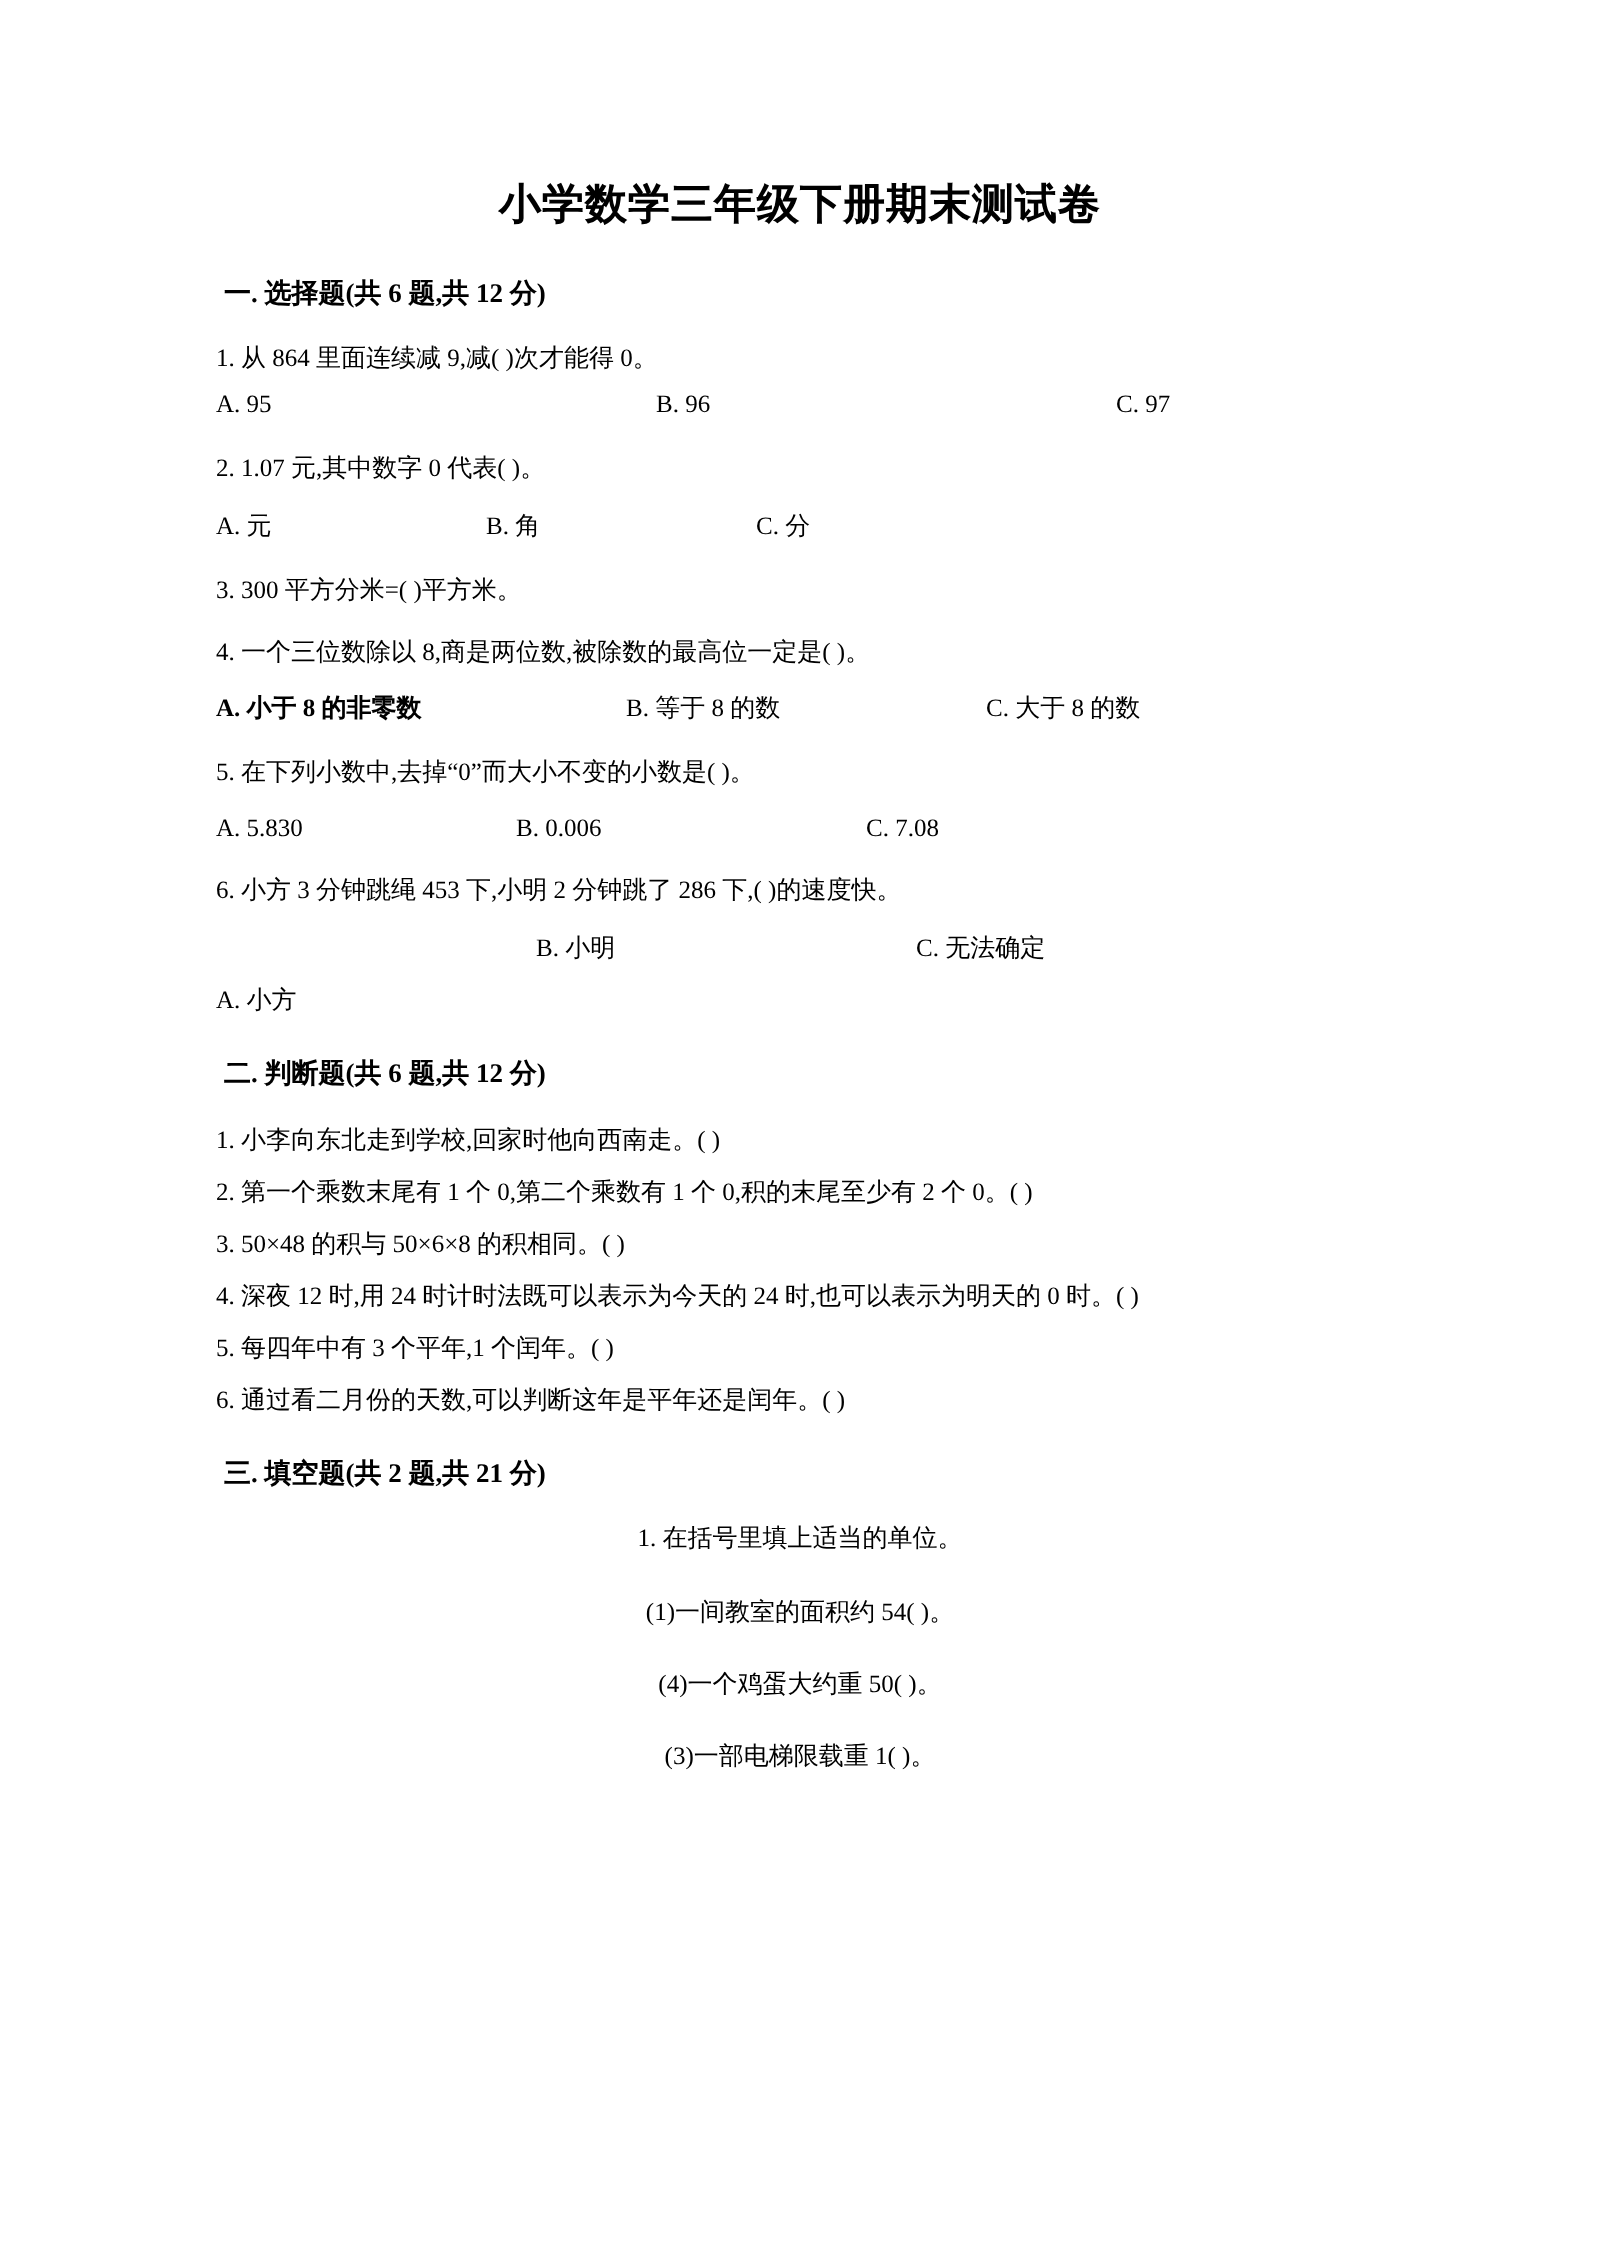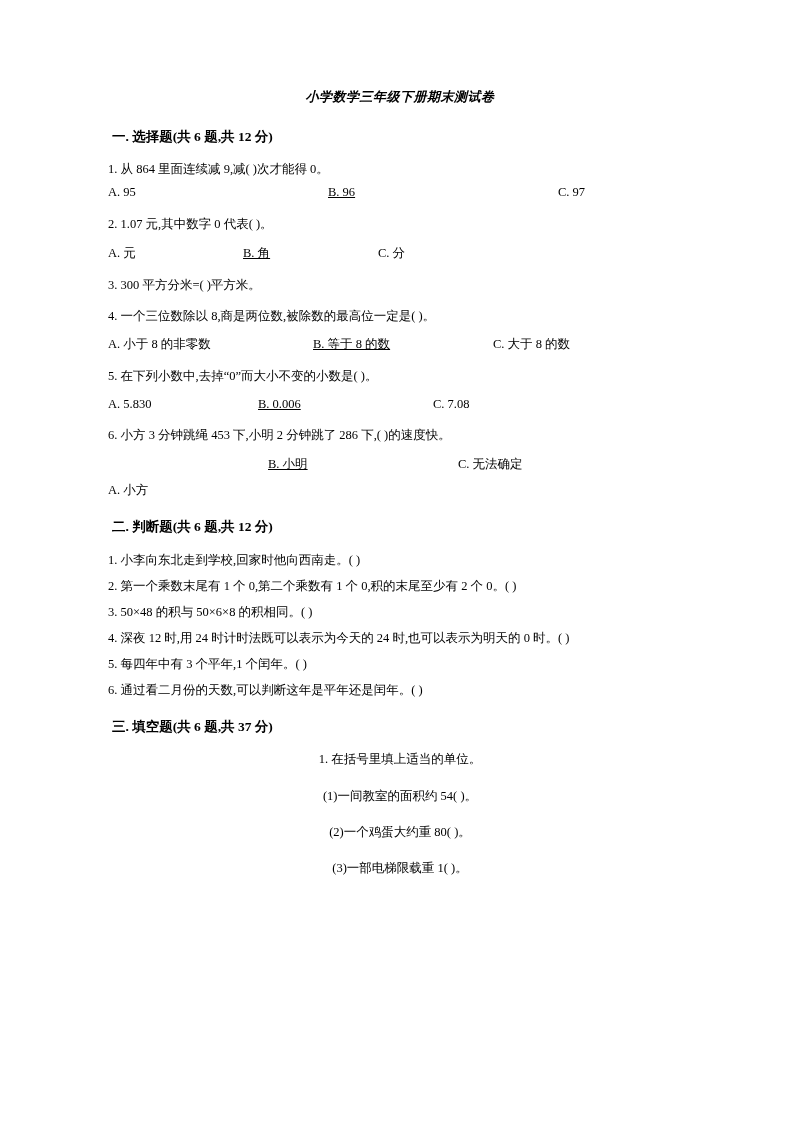--- a/index.html
+++ b/index.html
@@ -15,26 +15,25 @@
   }
   .page {
     position: relative;
     width: 800px;
     height: 1131px;
     box-sizing: border-box;
     padding: 88px 108px 40px 108px;
   }
   .doc-title {
     text-align: center;
-    font-size: 13px;
+    font-size: 21px;
     font-weight: bold;
     letter-spacing: 0.5px;
     margin: 0 0 22px 0;
     font-family: "Liberation Serif", "DejaVu Serif", serif;
-    font-style: italic;
   }
   .section-heading {
     font-size: 13.5px;
     font-weight: bold;
     margin: 18px 0 14px 4px;
   }
   .q-line {
     font-size: 12.5px;
     line-height: 1.55;
     margin: 12px 0 9px 0;
@@ -46,23 +45,23 @@
     font-size: 12.5px;
     line-height: 1.55;
     margin: 0 0 12px 0;
     display: flex;
   }
   .opts span {
     display: inline-block;
     white-space: pre;
   }
   .opt-a { width: 150px; }
-  .opt-b { width: 175px; text-decoration: underline; }
+  .opt-b { width: 175px; }
   .opt-c { width: auto; }
-  .opts.wide .opt-a { width: 205px; }
+  .opts.wide .opt-a { width: 205px; font-weight: bold; }
   .opts.wide .opt-b { width: 180px; }
   .opts.mid .opt-a { width: 135px; }
   .opts.mid .opt-b { width: 135px; }
   .opts.narrow .opt-a { width: 120px; }
   .opts.narrow .opt-b { width: 155px; }
   .opts.s1 .opt-a { width: 220px; }
   .opts.s1 .opt-b { width: 230px; }
   .opts.s6 .opt-a { width: 160px; margin-top: 26px; }
   .opts.s6 .opt-b { width: 190px; }
   .spacer-sm { height: 6px; }
@@ -132,20 +131,20 @@
 
   <div class="section-heading">二. 判断题(共 6 题,共 12 分)</div>
 
   <div class="tf-line">1. 小李向东北走到学校,回家时他向西南走。(        )</div>
   <div class="tf-wrap">2. 第一个乘数末尾有 1 个 0,第二个乘数有 1 个 0,积的末尾至少有 2 个 0。(        )</div>
   <div class="tf-line">3. 50×48 的积与 50×6×8 的积相同。(        )</div>
   <div class="tf-wrap">4. 深夜 12 时,用 24 时计时法既可以表示为今天的 24 时,也可以表示为明天的 0 时。(        )</div>
   <div class="tf-line">5. 每四年中有 3 个平年,1 个闰年。(        )</div>
   <div class="tf-line">6. 通过看二月份的天数,可以判断这年是平年还是闰年。(        )</div>
 
-  <div class="section-heading">三. 填空题(共 6 题,共 37 分)</div>
+  <div class="section-heading">三. 填空题(共 2 题,共 21 分)</div>
 
   <div class="fill-line">1. 在括号里填上适当的单位。</div>
   <div class="fill-line">(1)一间教室的面积约 54(        )。</div>
-  <div class="fill-line">(2)一个鸡蛋大约重 80(        )。</div>
+  <div class="fill-line">(4)一个鸡蛋大约重 50(        )。</div>
   <div class="fill-line">(3)一部电梯限载重 1(        )。</div>
 
 </div>
 
 </body></html>

